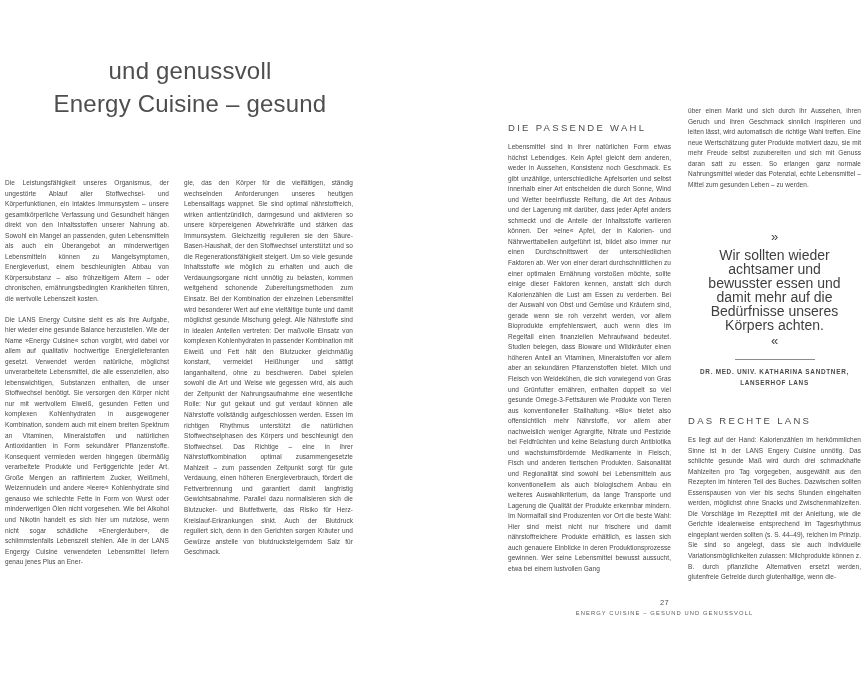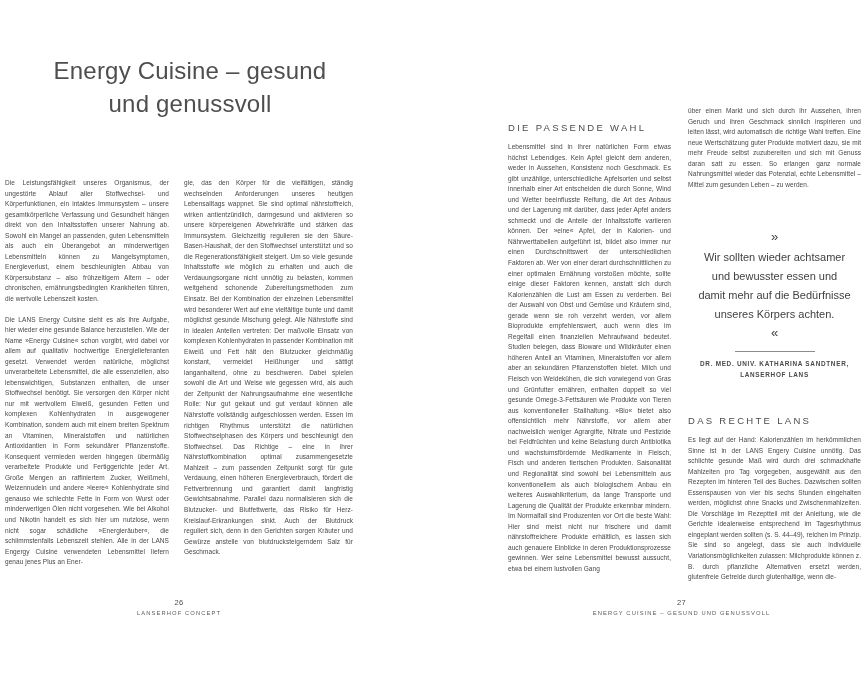--- a/index.html
+++ b/index.html
@@ -30,63 +30,59 @@
     font-size:9.5px;font-weight:300;letter-spacing:2.3px;
     color:#4c4c4c;margin:16px 0 9px 0;white-space:nowrap;
   }
   .quote-block{
     position:absolute;left:688px;top:230px;width:173px;
     text-align:center;color:#3f3f3f;
   }
   .quote-mark{font-size:13px;line-height:14px;font-weight:400;}
   .quote-text{
     width:154px;margin:4px auto 2px auto;
-    font-size:11px;line-height:19px;font-weight:300;
+    font-size:14px;line-height:14px;font-weight:300;
   }
   .quote-divider{
     width:80px;border:none;border-top:1px solid #8c8c8c;
     margin:11px auto 7px auto;
   }
   .quote-attr{
     font-size:6.4px;font-weight:700;letter-spacing:.7px;
     line-height:10.5px;color:#4a4a4a;
   }
   .section-rechte{position:absolute;left:688px;top:399px;width:173px;}
   
   .footer{position:absolute;top:598px;text-align:center;}
   .footer-left{left:5px;width:348px;}
-  .footer-right{left:505px;width:353px;}
+  .footer-right{left:488px;width:353px;}
   .page-number{font-size:7.5px;color:#4e4e4e;letter-spacing:.3px;}
   .running-title{
     font-size:5.8px;color:#5c5c5c;letter-spacing:1.1px;margin-top:3px;
   }
 </style>
 </head>
 <body>
 
 <div class="spread">
 
   <div class="page-title">
+    <div>und genussvoll</div>
     <div>Energy Cuisine – gesund</div>
-    <div>und genussvoll</div>
   </div>
 
   <div class="col-l1 bodytext">
     <p class="para-intro">Die Leistungsfähigkeit unseres Organismus, der ungestörte Ablauf aller Stoffwechsel- und Körperfunktionen, ein intaktes Immunsystem – unsere gesamtkörperliche Verfassung und Gesundheit hängen direkt von den Inhaltsstoffen unserer Nahrung ab. Sowohl ein Mangel an passenden, guten Lebensmitteln als auch ein Überangebot an minderwertigen Lebensmitteln können zu Mangelsymptomen, Energieverlust, einem beschleunigten Abbau von Körpersubstanz – also frühzeitigem Altern – oder chronischen, ernährungsbedingten Krankheiten führen, die wertvolle Lebenszeit kosten.</p>
     <p class="para-cont">Die LANS Energy Cuisine sieht es als ihre Aufgabe, hier wieder eine gesunde Balance herzustellen. Wie der Name »Energy Cuisine« schon vorgibt, wird dabei vor allem auf qualitativ hochwertige Energielieferanten gesetzt. Verwendet werden natürliche, möglichst unverarbeitete Lebensmittel, die alle essenziellen, also lebenswichtigen, Substanzen enthalten, die unser Stoffwechsel benötigt. Sie versorgen den Körper nicht nur mit wertvollem Eiweiß, gesunden Fetten und komplexen Kohlenhydraten in ausgewogener Kombination, sondern auch mit einem breiten Spektrum an Vitaminen, Mineralstoffen und natürlichen Antioxidantien in Form sekundärer Pflanzenstoffe. Konsequent vermieden werden hingegen übermäßig verarbeitete Produkte und Fertiggerichte jeder Art. Große Mengen an raffiniertem Zucker, Weißmehl, Weizennudeln und andere »leere« Kohlenhydrate sind genauso wie schlechte Fette in Form von Wurst oder minderwertigen Ölen nicht vorgesehen. Wie bei Alkohol und Nikotin handelt es sich hier um nutzlose, wenn nicht sogar schädliche »Energieräuber«, die schlimmstenfalls Lebenszeit stehlen. Alle in der LANS Engergy Cuisine verwendeten Lebensmittel liefern genau jenes Plus an Ener-</p>
   </div>
 
   <div class="col-l2 bodytext">
     <p>gie, das den Körper für die vielfältigen, ständig wechselnden Anforderungen unseres heutigen Lebensalltags wappnet. Sie sind optimal nährstoffreich, wirken antientzündlich, darmgesund und aktivieren so unsere körpereigenen Abwehrkräfte und stärken das Immunsystem. Gleichzeitig regulieren sie den Säure-Basen-Haushalt, der den Stoffwechsel unterstützt und so die Regenerationsfähigkeit steigert. Um so viele gesunde Inhaltsstoffe wie möglich zu erhalten und auch die Verdauungsorgane nicht unnötig zu belasten, kommen weitgehend schonende Zubereitungsmethoden zum Einsatz. Bei der Kombination der einzelnen Lebensmittel wird besonderer Wert auf eine vielfältige bunte und damit möglichst gesunde Mischung gelegt. Alle Nährstoffe sind in idealen Anteilen vertreten: Der maßvolle Einsatz von komplexen Kohlenhydraten in passender Kombination mit Eiweiß und Fett hält den Blutzucker gleichmäßig konstant, vermeidet Heißhunger und sättigt langanhaltend, ohne zu beschweren. Dabei spielen sowohl die Art und Weise wie gegessen wird, als auch der Zeitpunkt der Nahrungsaufnahme eine wesentliche Rolle: Nur gut gekaut und gut verdaut können alle Nährstoffe vollständig aufgeschlossen werden. Essen im richtigen Rhythmus unterstützt die natürlichen Stoffwechselphasen des Körpers und beschleunigt den Stoffwechsel. Das Richtige – eine in ihrer Nährstoffkombination optimal zusammengesetzte Mahlzeit – zum passenden Zeitpunkt sorgt für gute Verdauung, einen höheren Energieverbrauch, fördert die Fettverbrennung und garantiert damit langfristig Gewichtsabnahme. Parallel dazu normalisieren sich die Blutzucker- und Blutfettwerte, das Risiko für Herz-Kreislauf-Erkrankungen sinkt. Auch der Blutdruck reguliert sich, denn in den Gerichten sorgen Kräuter und Gewürze anstelle von blutdrucksteigerndem Salz für Geschmack.</p>
   </div>
 
-  <div class="footer footer-left">
-    <div class="page-number">26</div>
-    <div class="running-title">LANSERHOF CONCEPT</div>
-  </div>
 
   <div class="col-r1">
     <h2 class="section-heading">DIE PASSENDE WAHL</h2>
     <p class="bodytext" style="margin:0;">Lebensmittel sind in ihrer natürlichen Form etwas höchst Lebendiges. Kein Apfel gleicht dem anderen, weder in Aussehen, Konsistenz noch Geschmack. Es gibt unzählige, unterschiedliche Apfelsorten und selbst innerhalb einer Art entscheiden die durch Sonne, Wind und Wetter beeinflusste Reifung, die Art des Anbaus und der Lagerung mit darüber, dass jeder Apfel anders schmeckt und die Anteile der Inhaltsstoffe variieren können. Der »eine« Apfel, der in Kalorien- und Nährwerttabellen aufgeführt ist, bildet also immer nur einen Durchschnittswert der unterschiedlichen Faktoren ab. Wer von einer derart durchschnittlichen zu einer optimalen Ernährung vorstoßen möchte, sollte einige dieser Faktoren kennen, anstatt sich durch Kalorienzählen die Lust am Essen zu verderben. Bei der Auswahl von Obst und Gemüse und Kräutern sind, gerade wenn sie roh verzehrt werden, vor allem Bioprodukte empfehlenswert, auch wenn dies im Regelfall einen finanziellen Mehraufwand bedeutet. Studien belegen, dass Bioware und Wildkräuter einen höheren Anteil an Vitaminen, Mineralstoffen vor allem aber an sekundären Pflanzenstoffen bietet. Milch und Fleisch von Weidekühen, die sich vorwiegend von Gras und Grünfutter ernähren, enthalten doppelt so viel gesunde Omege-3-Fettsäuren wie Produkte von Tieren aus konventioneller Stallhaltung. »Bio« bietet also offensichtlich mehr Nährstoffe, vor allem aber nachweislich weniger Agrargifte, Nitrate und Pestizide bei Feldfrüchten und keine Belastung durch Antibiotika und wachstumsfördernde Medikamente in Fleisch, Fisch und anderen tierischen Produkten. Saisonalität und Regionalität sind sowohl bei Lebensmitteln aus konventionellem als auch biologischem Anbau ein weiteres Auswahlkriterium, da lange Transporte und Lagerung die Qualität der Produkte erkennbar mindern. Im Normalfall sind Produzenten vor Ort die beste Wahl: Hier sind meist nicht nur frischere und damit nährstoffreichere Produkte erhältlich, es lassen sich auch genauere Einblicke in deren Produktionsprozesse gewinnen. Wer seine Lebensmittel bewusst aussucht, etwa bei einem lustvollen Gang</p>
   </div>
 
   <div class="col-r2 bodytext">
     <p>über einen Markt und sich durch ihr Aussehen, ihren Geruch und ihren Geschmack sinnlich inspirieren und leiten lässt, wird automatisch die richtige Wahl treffen. Eine neue Wertschätzung guter Produkte motiviert dazu, sie mit mehr Freude selbst zuzubereiten und sich mit Genuss daran satt zu essen. So erlangen ganz normale Nahrungsmittel wieder das Potenzial, echte Lebensmittel – Mittel zum gesunden Leben – zu werden.</p>
   </div>
 

